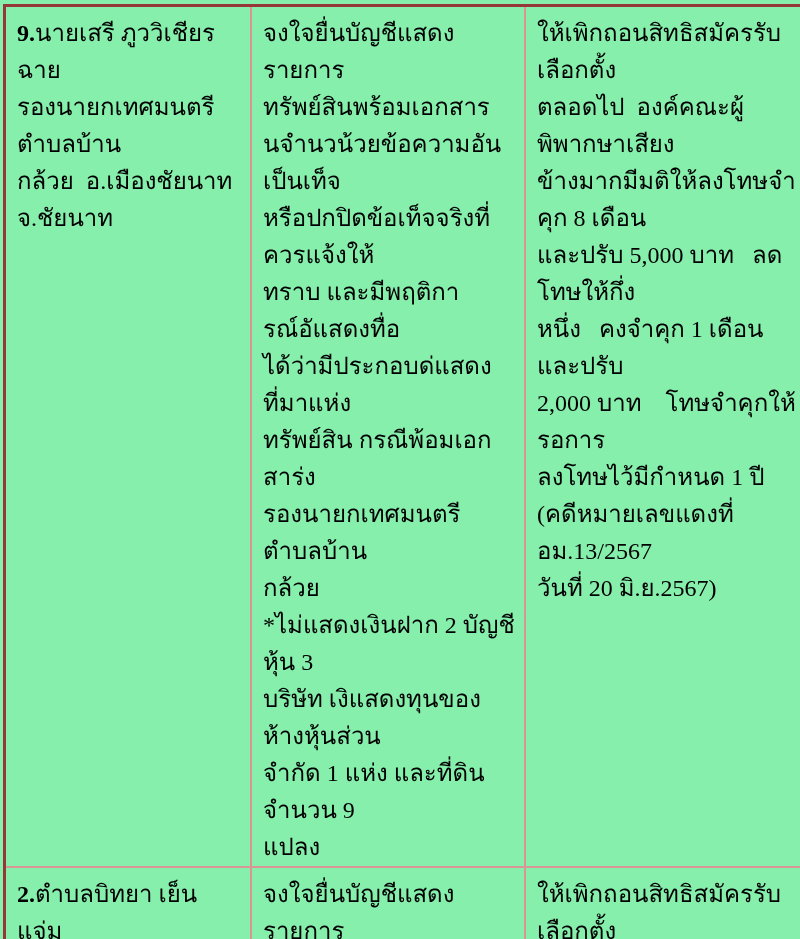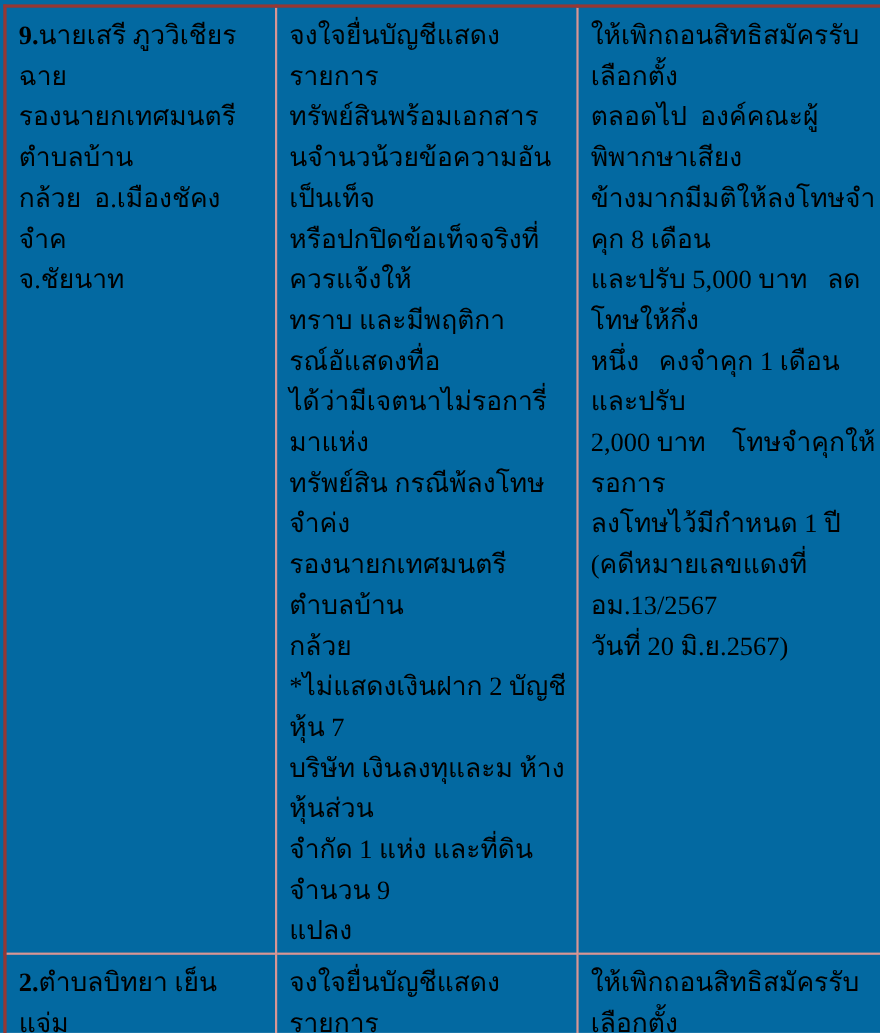--- a/index.html
+++ b/index.html
@@ -5,21 +5,21 @@
   html, body {
     margin: 0;
     padding: 0;
     background: #ffffff;
   }
   .page {
     position: relative;
     width: 800px;
     height: 939px;
     overflow: hidden;
-    background: #0369a1;
+    background: #86efac;
     font-family: "Liberation Serif", "DejaVu Serif", serif;
     color: #000000;
   }
   table.cases {
     border-collapse: collapse;
     table-layout: fixed;
     width: 793px;
     margin: 4px 0 0 3px;
     border: 3px solid #953734;
   }
@@ -47,37 +47,37 @@
 <body>
 
 <div class="page">
   <table class="cases">
     <tbody>
       <tr class="row-main-1">
         <td class="col-name">
           <div class="tline"><span class="case-no">9.</span><span>นายเสรี ภูววิเชียรฉาย</span></div>
           <div>
               <div class="tline">รองนายกเทศมนตรีตำบลบ้าน</div>
-              <div class="tline">กล้วย  อ.เมืองชัคงจำค</div>
+              <div class="tline">กล้วย  อ.เมืองชัยนาท</div>
               <div class="tline">จ.ชัยนาท</div>
             </div>
         </td>
         <td class="col-charge">
           <div>
               <div class="tline">จงใจยื่นบัญชีแสดงรายการ</div>
               <div class="tline">ทรัพย์สินพร้อมเอกสาร</div>
               <div class="tline">นจำนวน้วยข้อความอันเป็นเท็จ</div>
               <div class="tline">หรือปกปิดข้อเท็จจริงที่ควรแจ้งให้</div>
               <div class="tline">ทราบ และมีพฤติการณ์อัแสดงทื่อ</div>
-              <div class="tline">ได้ว่ามีเจตนาไม่รอการี่มาแห่ง</div>
-              <div class="tline">ทรัพย์สิน กรณีพ้ลงโทษจำค่ง</div>
+              <div class="tline">ได้ว่ามีประกอบด่แสดงที่มาแห่ง</div>
+              <div class="tline">ทรัพย์สิน กรณีพ้อมเอกสาร่ง</div>
               <div class="tline">รองนายกเทศมนตรีตำบลบ้าน</div>
               <div class="tline">กล้วย</div>
-              <div class="tline">*ไม่แสดงเงินฝาก 2 บัญชี หุ้น 7</div>
-              <div class="tline">บริษัท เงินลงทุและม ห้างหุ้นส่วน</div>
+              <div class="tline">*ไม่แสดงเงินฝาก 2 บัญชี หุ้น 3</div>
+              <div class="tline">บริษัท เงิแสดงทุนของ ห้างหุ้นส่วน</div>
               <div class="tline">จำกัด 1 แห่ง และที่ดินจำนวน 9</div>
               <div class="tline">แปลง</div>
             </div>
         </td>
         <td class="col-ruling">
           <div>
               <div class="tline">ให้เพิกถอนสิทธิสมัครรับเลือกตั้ง</div>
               <div class="tline">ตลอดไป  องค์คณะผู้พิพากษาเสียง</div>
               <div class="tline">ข้างมากมีมติให้ลงโทษจำคุก 8 เดือน</div>
               <div class="tline">และปรับ 5,000 บาท   ลดโทษให้กึ่ง</div>

